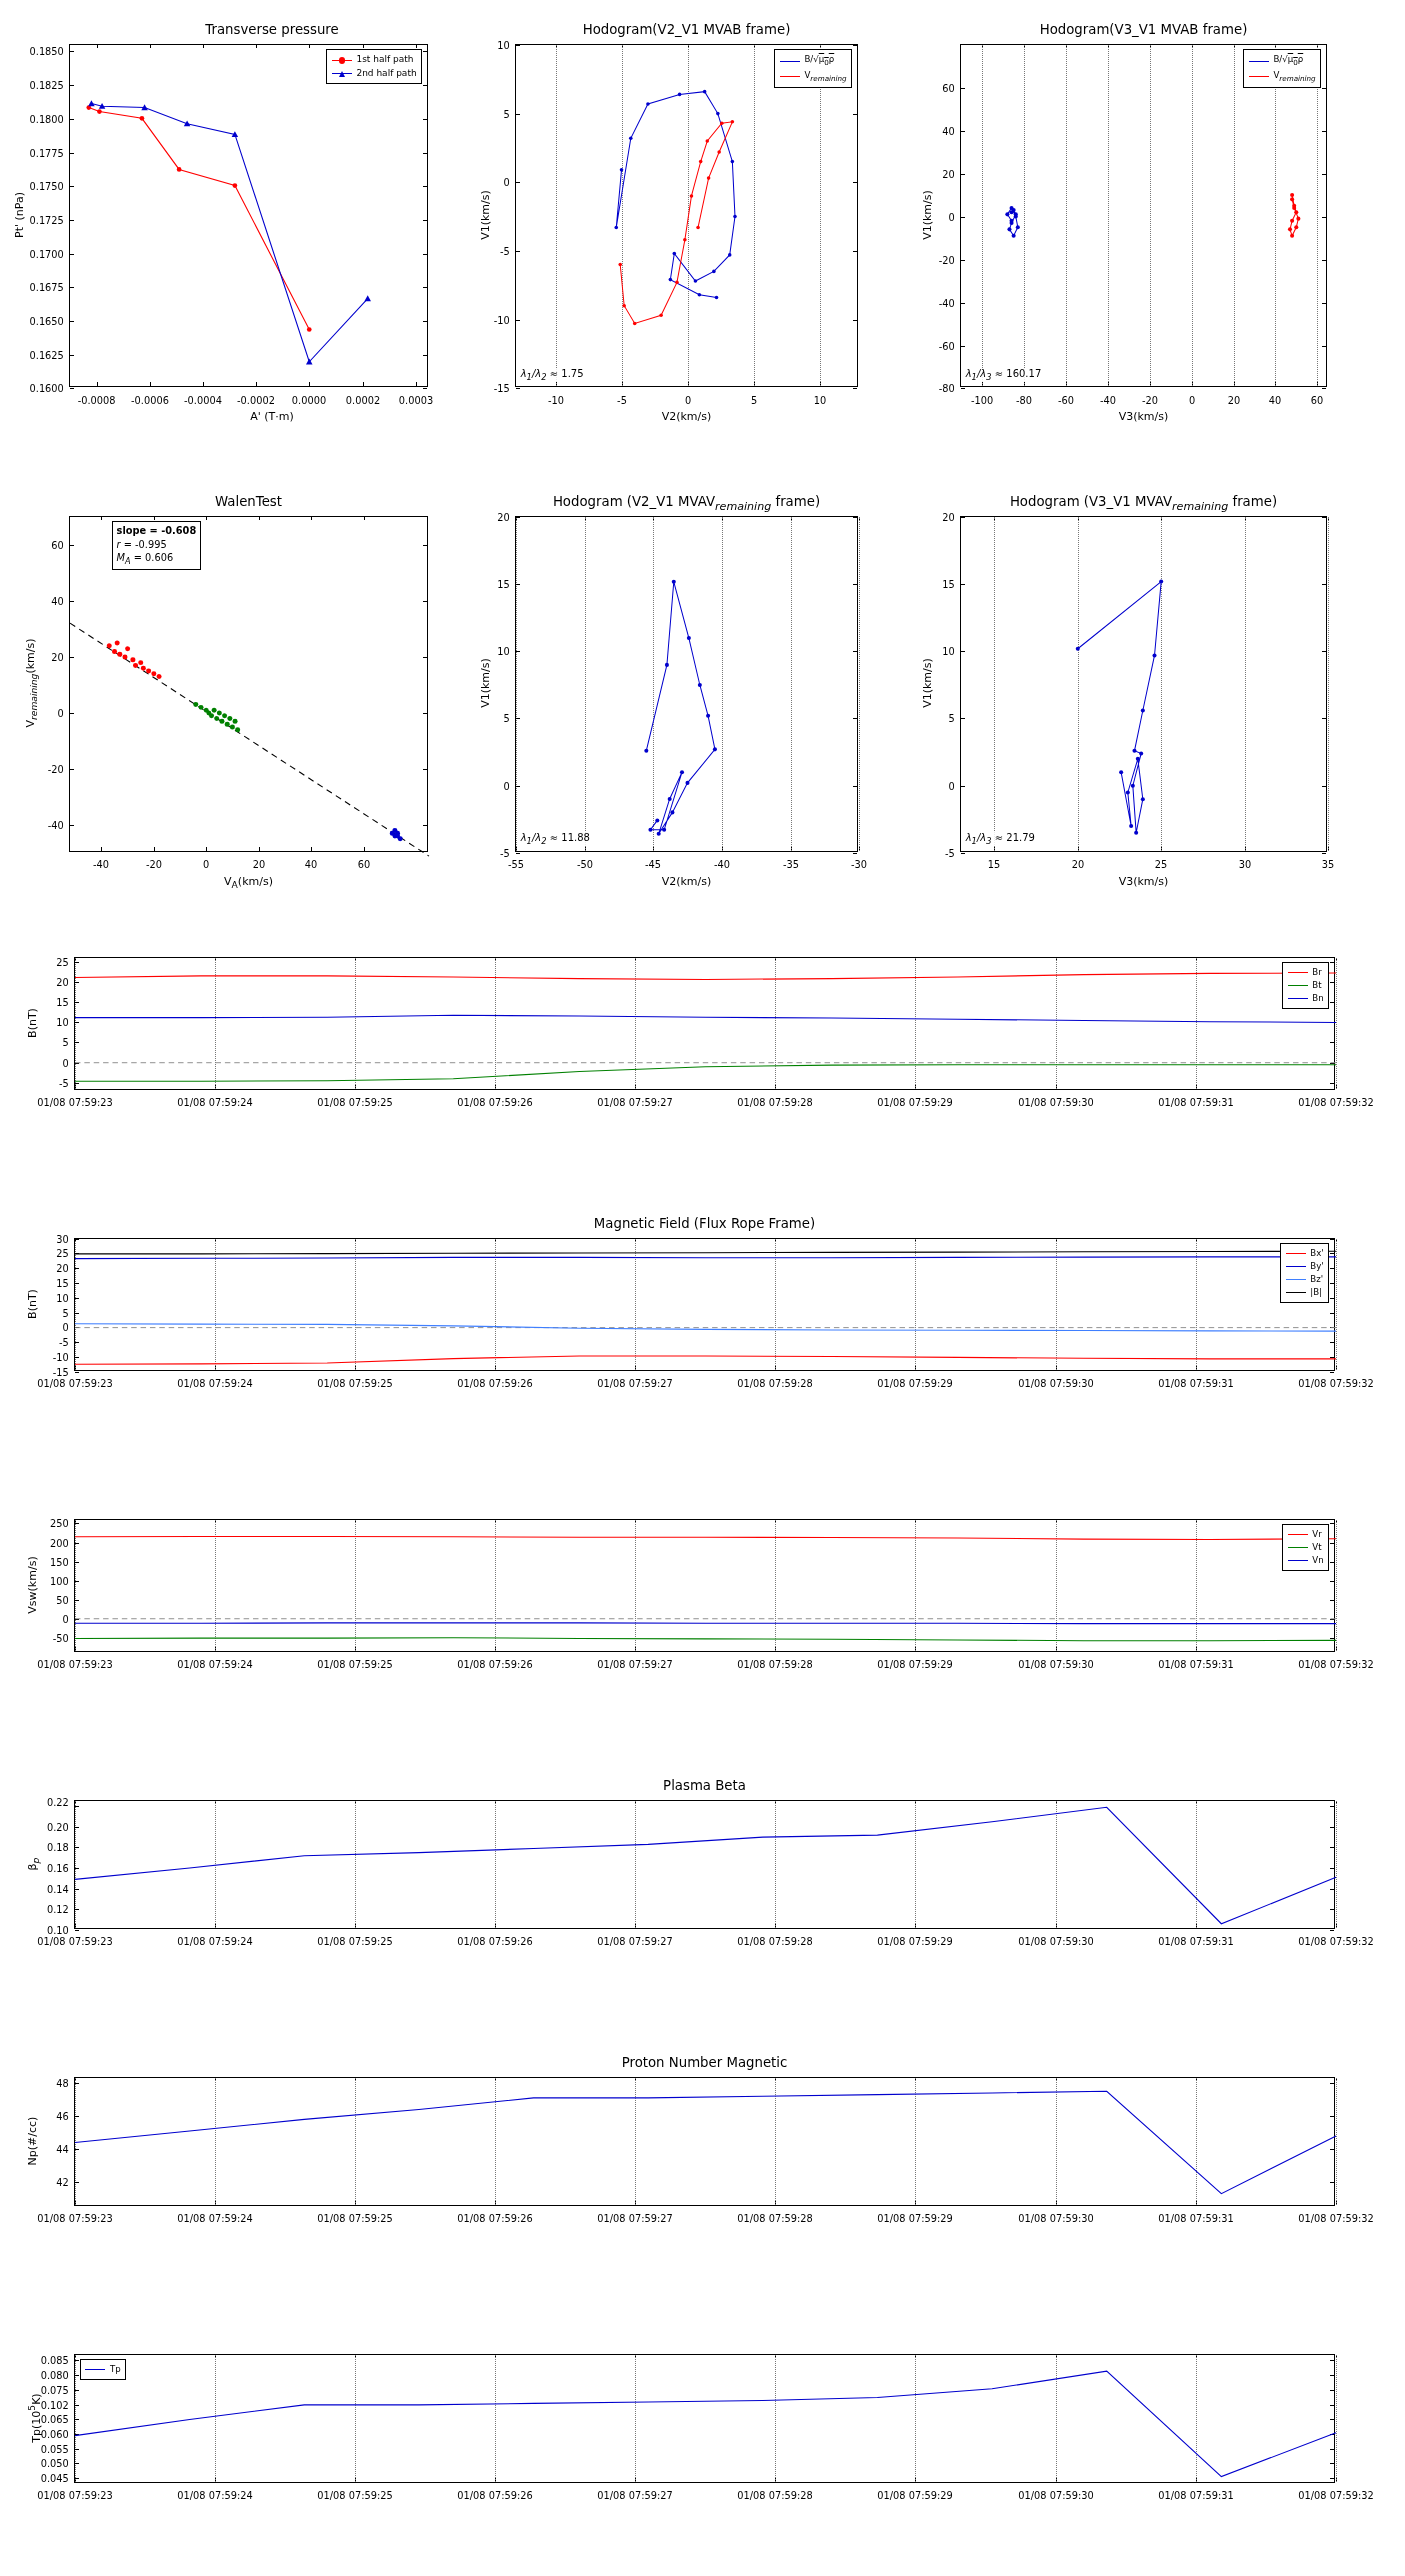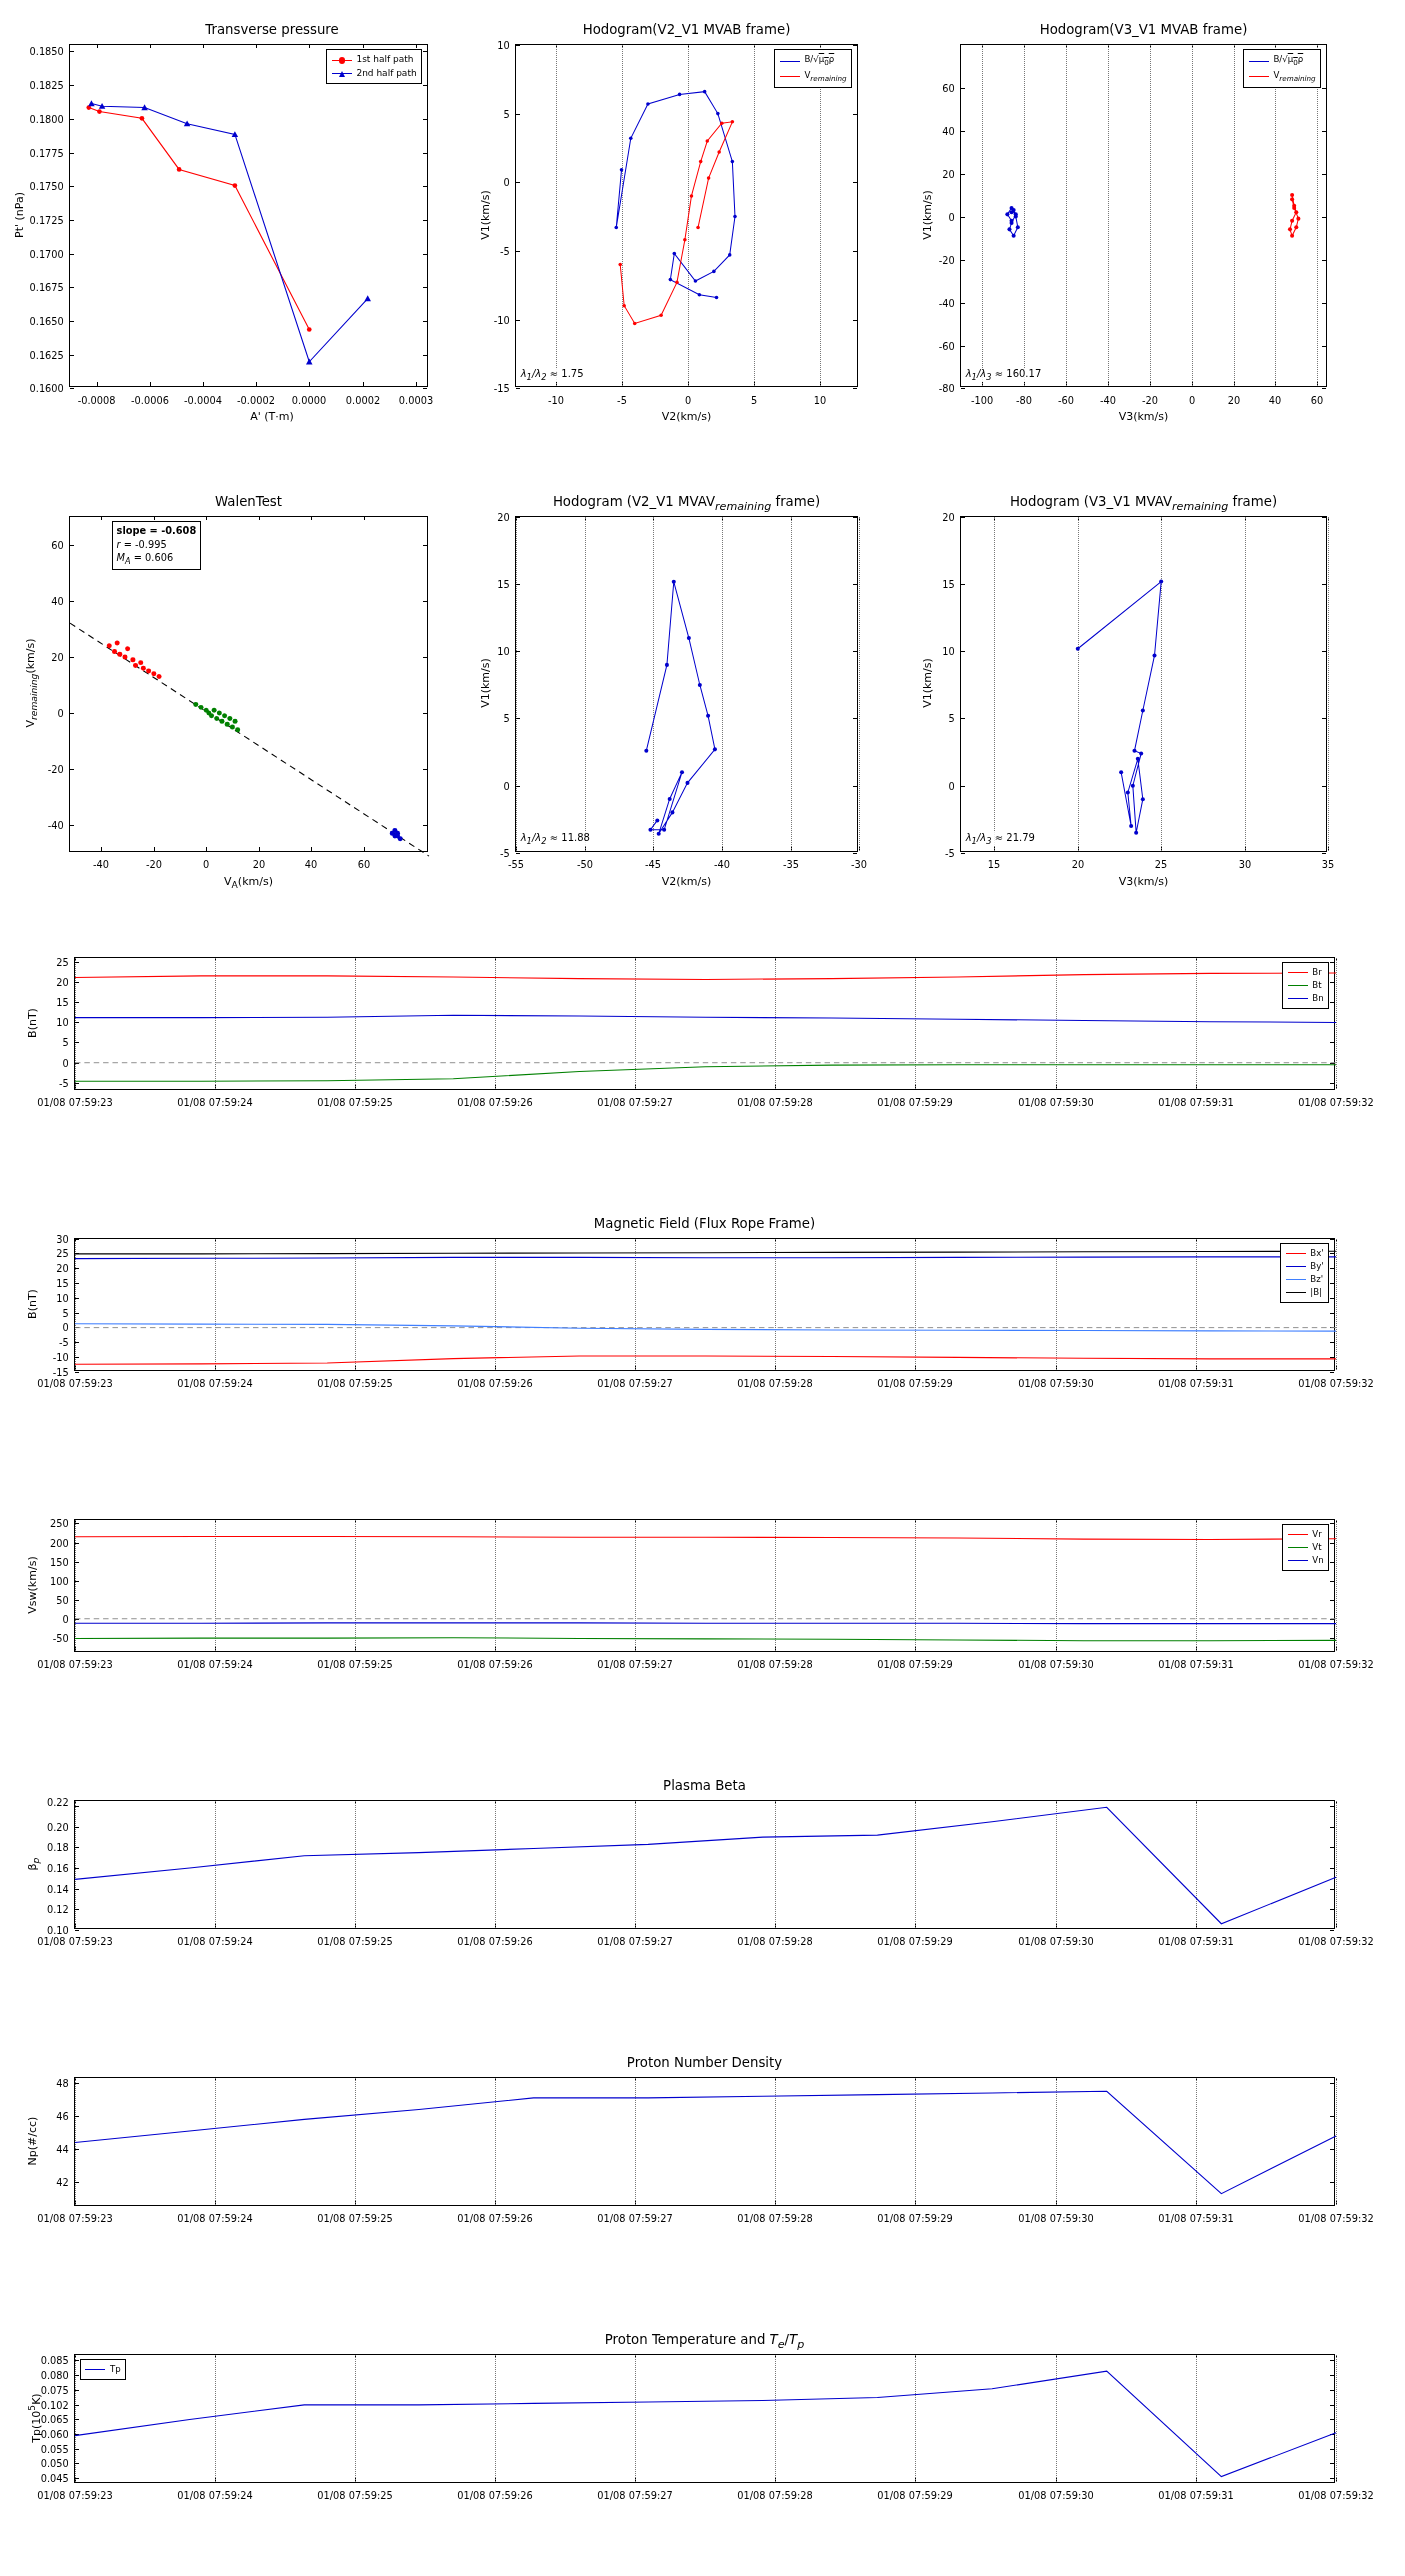--- a/index.html
+++ b/index.html
@@ -868,21 +868,21 @@
         <div class="tickmark" style="top: 5.2px; left: 0px; height: 0.8px; width: 3.9px;"></div>
         <div class="tickmark" style="top: 5.2px; right: 0px; height: 0.8px; width: 3.9px;"></div>
         <div class="tick y" style="top: 1px; left: -6.2px; transform: translate(-100%, -50%);">0.22</div>
         <svg width="1261" height="129" style="width: 1261px; height: 129px;" viewBox="0 0 1615 165">
           <polyline points="0.00,100.32 146.82,85.80 293.64,69.96 440.45,66.00 587.27,60.72 734.09,55.44 880.91,46.20 1027.73,43.56 1174.55,26.40 1321.36,7.92 1468.18,157.08 1615.00,97.68" fill="none" stroke="#0000cd" stroke-width="1.4"></polyline>
         </svg>
       </div>
       <div class="ylabel" style="left: -48px; top: 91px; transform: rotate(-90deg) translate(-50%, 0px);">β<sub><i>p</i></sub></div>
     </div>
     <div class="panel" style="left: 74px; top: 2050px; width: 1261px; height: 191px;">
-      <div class="title" style="top: 4.7px;">Proton Number Density</div>
+      <div class="title" style="top: 4.7px;">Proton Number Magnetic</div>
       <div class="axes" style="left: 0px; top: 26.5px; width: 1261px; height: 129px;">
         <div class="tickmark" style="left: 0px; bottom: 0px; width: 0.8px; height: 3.9px;"></div>
         <div class="tickmark" style="left: 0px; top: 0px; width: 0.8px; height: 3.9px;"></div>
         <div class="griddot" style="left: 0px;"></div>
         <div class="tick x" style="left: 0px; top: 135px;">01/08 07:59:23</div>
         <div class="tickmark" style="left: 140px; bottom: 0px; width: 0.8px; height: 3.9px;"></div>
         <div class="tickmark" style="left: 140px; top: 0px; width: 0.8px; height: 3.9px;"></div>
         <div class="griddot" style="left: 140px;"></div>
         <div class="tick x" style="left: 140px; top: 135px;">01/08 07:59:24</div>
         <div class="tickmark" style="left: 280px; bottom: 0px; width: 0.8px; height: 3.9px;"></div>
@@ -929,21 +929,20 @@
         <div class="tickmark" style="top: 5px; left: 0px; height: 0.8px; width: 3.9px;"></div>
         <div class="tickmark" style="top: 5px; right: 0px; height: 0.8px; width: 3.9px;"></div>
         <div class="tick y" style="top: 5px; left: -6.2px; transform: translate(-100%, -50%);">48</div>
         <svg width="1261" height="129" style="width: 1261px; height: 129px;" viewBox="0 0 1615 165">
           <polyline points="0.00,82.50 146.82,67.69 293.64,52.88 440.45,40.19 587.27,25.38 734.09,25.38 880.91,23.27 1027.73,21.15 1174.55,19.04 1321.36,16.92 1468.18,148.08 1615.00,74.04" fill="none" stroke="#0000cd" stroke-width="1.4"></polyline>
         </svg>
       </div>
       <div class="ylabel" style="left: -48px; top: 91px; transform: rotate(-90deg) translate(-50%, 0px);">Np(#/cc)</div>
     </div>
     <div class="panel" style="left: 74px; top: 2327px; width: 1261px; height: 191px;">
-      <div class="title" style="top: 4.7px;">Proton Temperature and <i>T<sub>e</sub></i>/<i>T<sub>p</sub></i></div>
       <div class="axes" style="left: 0px; top: 26.5px; width: 1261px; height: 129px;">
         <div class="tickmark" style="left: 0px; bottom: 0px; width: 0.8px; height: 3.9px;"></div>
         <div class="tickmark" style="left: 0px; top: 0px; width: 0.8px; height: 3.9px;"></div>
         <div class="griddot" style="left: 0px;"></div>
         <div class="tick x" style="left: 0px; top: 135px;">01/08 07:59:23</div>
         <div class="tickmark" style="left: 140px; bottom: 0px; width: 0.8px; height: 3.9px;"></div>
         <div class="tickmark" style="left: 140px; top: 0px; width: 0.8px; height: 3.9px;"></div>
         <div class="griddot" style="left: 140px;"></div>
         <div class="tick x" style="left: 140px; top: 135px;">01/08 07:59:24</div>
         <div class="tickmark" style="left: 280px; bottom: 0px; width: 0.8px; height: 3.9px;"></div>

